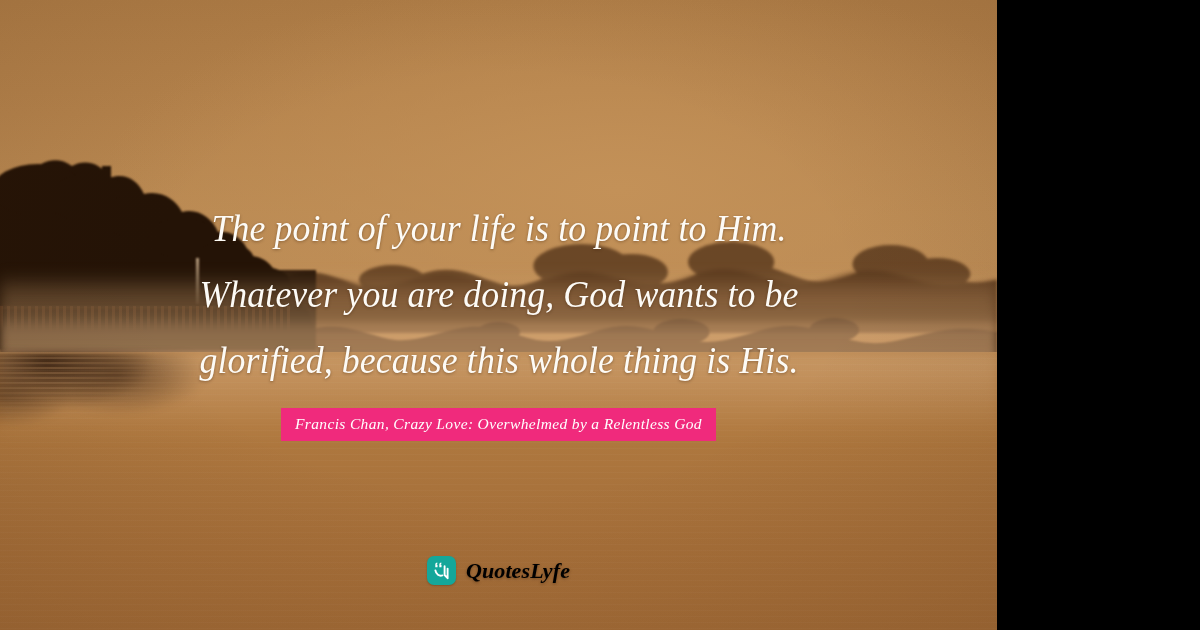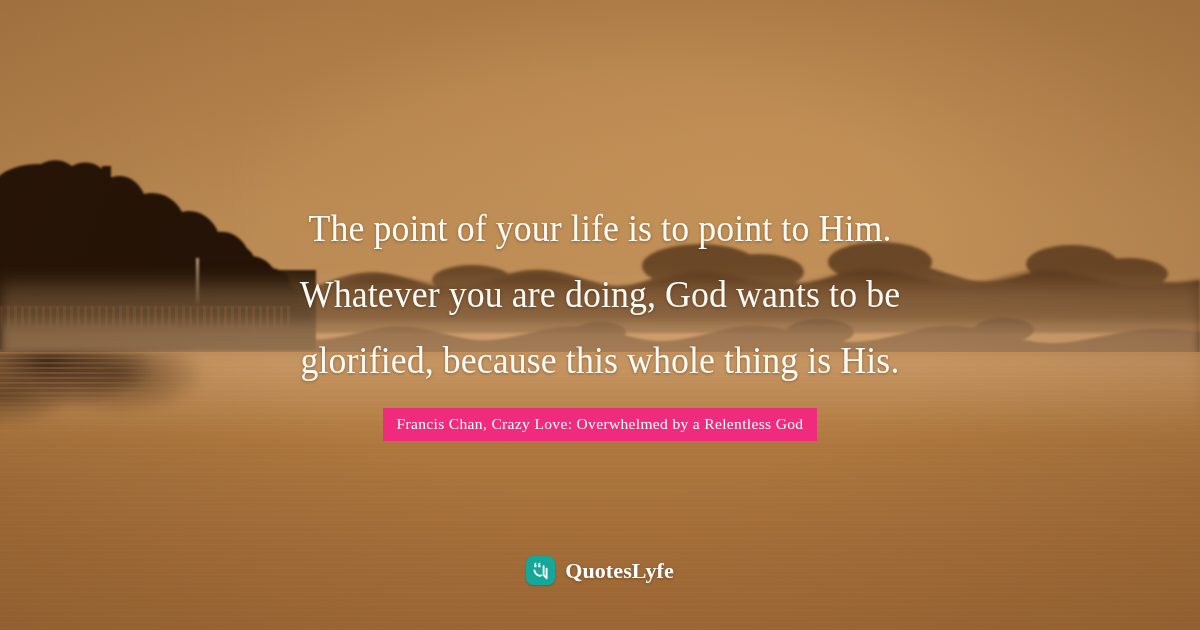--- a/index.html
+++ b/index.html
@@ -8,23 +8,24 @@
   html, body {
     width:1200px; height:630px;
     overflow:hidden;
     background:#000;
     font-family:"Liberation Serif", serif;
   }
 
   
   .card{
     position:relative;
-    width:1200px; height:630px;
+    width:997px; height:630px;
     overflow:hidden;
     background:#b0793f;
+    font-style:italic;
   }
 
   
   .sky{
     position:absolute; inset:0;
     background:
       radial-gradient(ellipse 720px 300px at 62% 30%, #c39158 0%, rgba(195,145,88,0) 72%),
       linear-gradient(180deg,
         #b07e47 0%,
         #b5834c 18%,
@@ -212,21 +213,21 @@
     width:29px; height:29px;
     border-radius:7px;
     background:#14a79a;
     display:flex; align-items:center; justify-content:center;
     position:relative;
     flex:none;
     box-shadow:0 1px 2px rgba(50,25,8,.28);
   }
   .brand-mark svg{ display:block; }
   .brand-name{
-    color:#ffffff;
+    color:#000000;
     font-family:"Liberation Serif", serif;
     font-weight:bold;
     font-size:22px;
     letter-spacing:.1px;
     text-shadow:0 1px 3px rgba(60,30,10,.45);
   }
 </style>
 </head>
 <body>
 

